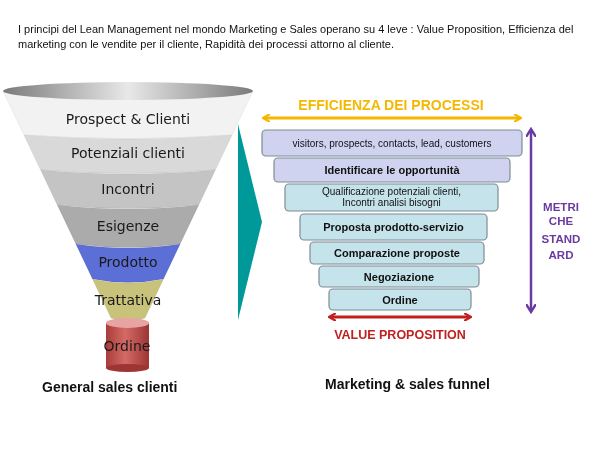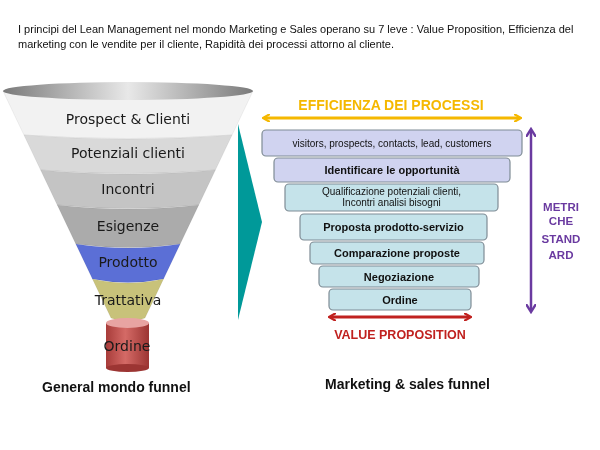--- a/index.html
+++ b/index.html
@@ -12,21 +12,21 @@
   .caption { position: absolute; font-weight: bold; font-size: 14px; color: #111; }
   .cap-left { left: 42px; top: 379px; }
   .cap-right { left: 325px; top: 376px; }
   .eff-label { font-family: "Liberation Sans", sans-serif; font-size: 14px; font-weight: bold; fill: #f5b800; text-anchor: middle; }
   .vp-label { font-family: "Liberation Sans", sans-serif; font-size: 12.5px; font-weight: bold; fill: #c0211f; text-anchor: middle; }
   .met-label { font-family: "Liberation Sans", sans-serif; font-size: 11.5px; font-weight: bold; fill: #6a3aa0; text-anchor: middle; }
 </style>
 </head>
 <body>
 
-<div class="intro">I principi del Lean Management nel mondo Marketing e Sales operano su 7 leve : Value Proposition, Efficienza del marketing con le vendite per il cliente, Rapidità dei processi attorno al cliente.</div>
+<div class="intro">I principi del Lean Management nel mondo Marketing e Sales operano su 4 leve : Value Proposition, Efficienza del marketing con le vendite per il cliente, Rapidità dei processi attorno al cliente.</div>
 
 <svg class="stage" width="600" height="450" viewBox="0 0 600 450">
   <defs>
     <linearGradient id="rimGrad" x1="0" x2="1" y1="0" y2="0">
       <stop offset="0" stop-color="#7a7a7a"></stop>
       <stop offset="0.5" stop-color="#e8e8e8"></stop>
       <stop offset="1" stop-color="#7a7a7a"></stop>
     </linearGradient>
     <linearGradient id="cylGrad" x1="0" x2="1" y1="0" y2="0">
       <stop offset="0" stop-color="#a83c3a"></stop>
@@ -106,14 +106,14 @@
 
   <line x1="531" y1="130" x2="531" y2="311" stroke="#6a3aa0" stroke-width="2.5" marker-start="url(#arrPurple)" marker-end="url(#arrPurple)"></line>
   <g>
     <text class="met-label" x="561" y="211">METRI</text>
     <text class="met-label" x="561" y="225">CHE</text>
     <text class="met-label" x="561" y="243">STAND</text>
     <text class="met-label" x="561" y="259">ARD</text>
   </g>
 </svg>
 
-<div class="caption cap-left">General mondo funnel</div>
+<div class="caption cap-left">General sales clienti</div>
 <div class="caption cap-right">Marketing &amp; sales funnel</div>
 
 </body></html>

